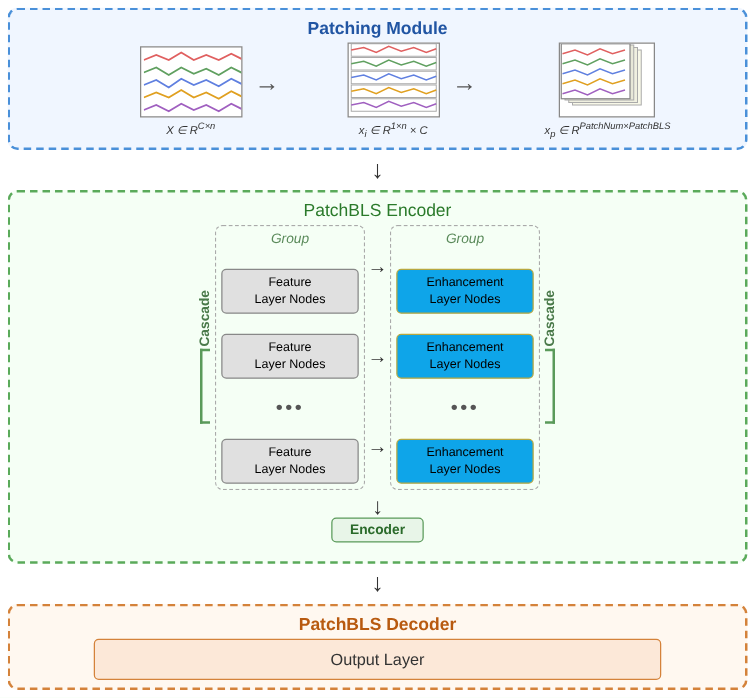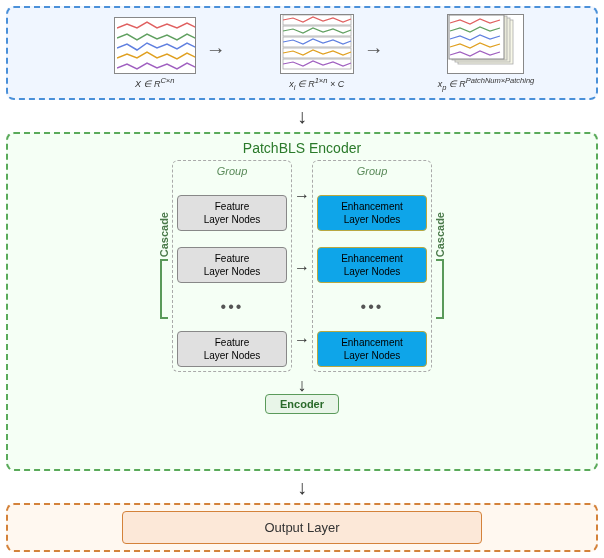--- a/index.html
+++ b/index.html
@@ -200,21 +200,21 @@
 
     .output-box {
       background: #fce8d8;
       border: 1.5px solid #d4823a;
       border-radius: 4px;
       padding: 8px 0;
       text-align: center;
       font-size: 13px;
       font-weight: 500;
       color: #333;
-      width: 360px;
+      width: 454px;
     }
 
     .section-down-arrow {
       font-size: 20px;
       color: #333;
       text-align: center;
       line-height: 1;
     }
 
     
@@ -261,20 +261,21 @@
       color: #333;
       font-size: 16px;
     }
   </style>
 </head>
 <body>
 
 <div class="main-container">
 
   <div class="patching-module">
+    <div class="section-title">Patching  Module</div>
     <div class="patching-content">
 
       <div class="patch-item">
         <div class="patch-visual">
           <div class="wave-container">
             <svg width="80" height="55">
               <polyline points="0,8 10,4 20,8 30,2 40,8 50,4 60,8 70,3 80,8" fill="none" stroke="#e06060" stroke-width="1.5"></polyline>
               <polyline points="0,18 10,14 20,20 30,14 40,19 50,15 60,20 70,14 80,19" fill="none" stroke="#60a060" stroke-width="1.5"></polyline>
               <polyline points="0,28 10,24 20,30 30,23 40,28 50,24 60,29 70,23 80,28" fill="none" stroke="#6080e0" stroke-width="1.5"></polyline>
               <polyline points="0,38 10,34 20,38 30,32 40,38 50,34 60,39 70,33 80,38" fill="none" stroke="#e0a020" stroke-width="1.5"></polyline>
@@ -317,21 +318,21 @@
             <rect x="4" y="1" width="55" height="44" fill="#e8e8d8" stroke="#aaa" stroke-width="0.8"></rect>
             <rect x="1" y="0" width="55" height="44" fill="#fff" stroke="#888" stroke-width="1"></rect>
 
             <polyline points="2,8 12,5 22,9 32,4 42,8 52,5" fill="none" stroke="#e06060" stroke-width="1.2"></polyline>
             <polyline points="2,16 12,13 22,17 32,12 42,16 52,13" fill="none" stroke="#60a060" stroke-width="1.2"></polyline>
             <polyline points="2,24 12,21 22,25 32,20 42,24 52,21" fill="none" stroke="#6080e0" stroke-width="1.2"></polyline>
             <polyline points="2,32 12,29 22,33 32,28 42,32 52,29" fill="none" stroke="#e0a020" stroke-width="1.2"></polyline>
             <polyline points="2,40 12,37 22,41 32,36 42,40 52,37" fill="none" stroke="#a060c0" stroke-width="1.2"></polyline>
           </svg>
         </div>
-        <div class="math-label">x<sub>p</sub> ∈ R<sup>PatchNum×Patching</sup></div>
+        <div class="math-label">x<sub>p</sub> ∈ R<sup>PatchNum×PatchBLS</sup></div>
       </div>
     </div>
   </div>
 
   <div class="section-down-arrow">↓</div>
 
   <div class="encoder-section">
     <div class="section-title">PatchBLS  Encoder</div>
 
     <div class="encoder-inner">
@@ -372,16 +373,17 @@
 
     <div class="concat-area">
       <div class="down-arrow">↓</div>
       <div class="concat-box">Encoder</div>
     </div>
   </div>
 
   <div class="section-down-arrow">↓</div>
 
   <div class="decoder-section">
+    <div class="section-title">PatchBLS  Decoder</div>
     <div class="output-box">Output Layer</div>
   </div>
 
 </div>
 
 </body></html>

